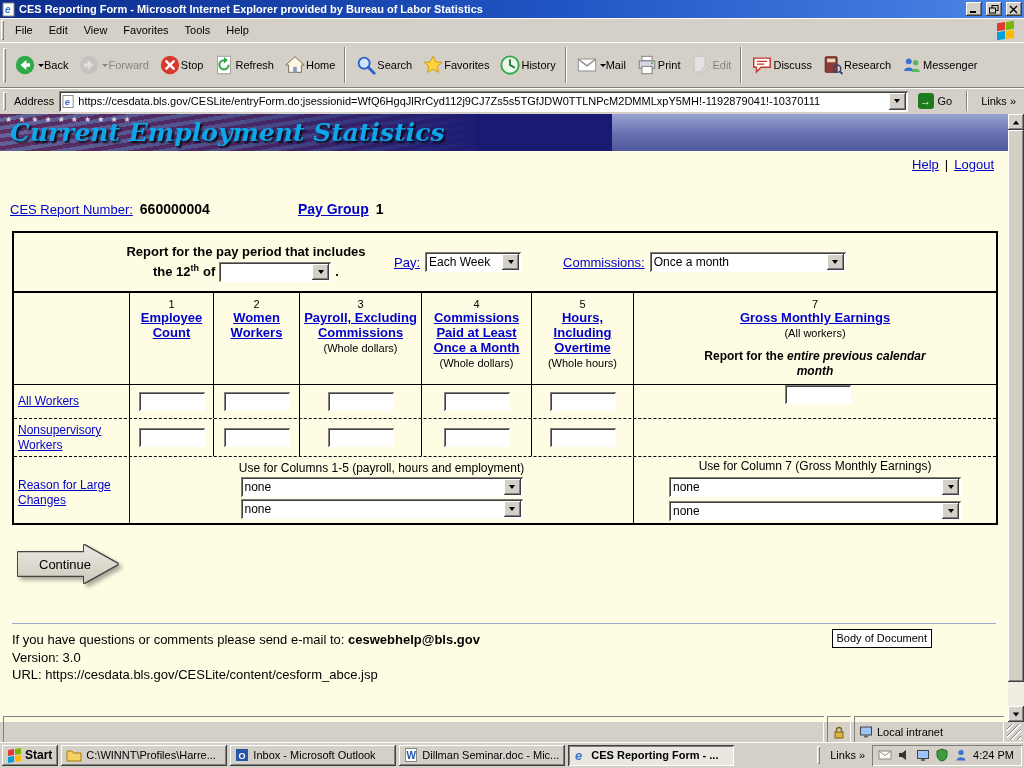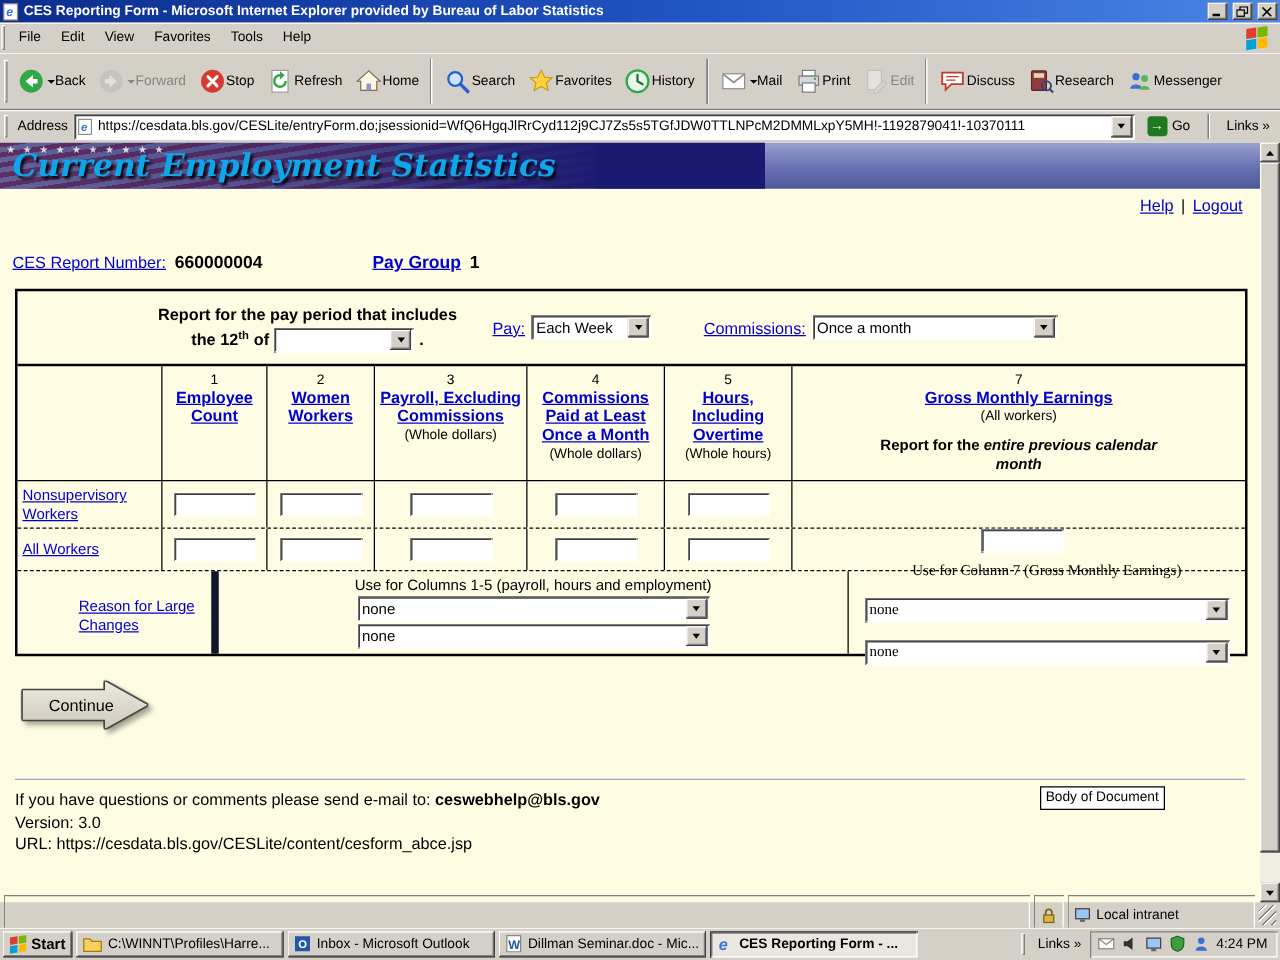--- a/index.html
+++ b/index.html
@@ -110,23 +110,23 @@
 
   .ft-row { display:flex; border-bottom:1px dashed #000; }
   .r1{height:34px}.r2{height:38px}
   .ft-row .ft-cell { justify-content:center; padding:0; }
   .lab { align-items:flex-start !important; justify-content:center; padding-left:4px !important; text-align:left; font-size:12px; line-height:1.2; }
   .cell-input { width:66px; height:19px; border:none; background:#fff; font:12px "Liberation Sans",sans-serif; padding:0 3px;
     box-shadow: inset 1px 1px #808080, inset -1px -1px #ffffff, inset 2px 2px #404040; }
   .c7cell { align-items:flex-start !important; padding-left:6px !important; }
 
   .ft-reason { display:flex; height:66px; }
-  .ft-reason .lab { border-right:6px solid #0f172a; display:flex; flex-direction:column;margin-left:45px; }
+  .ft-reason .lab { border-right:1px solid #0f172a; display:flex; flex-direction:column; }
   .reason-merged { width:504px; border-right:1px solid #000; display:flex; flex-direction:column; align-items:center; justify-content:center; gap:2px; font-size:12px; }
-  .reason-col7 { flex:1; display:flex; flex-direction:column; align-items:center; justify-content:center; gap:14px; font-size:12px;font-family:Liberation Serif, serif; }
+  .reason-col7 { flex:1; display:flex; flex-direction:column; align-items:center; justify-content:center; gap:4px; font-size:12px; }
 
   .continue-wrap { margin:20px 0 0 18px; width:100px; height:38px;
     filter: drop-shadow(1px 0 0 #444) drop-shadow(-1px 0 0 #444) drop-shadow(0 1px 0 #444) drop-shadow(0 -1px 0 #444) drop-shadow(3px 3px 2px rgba(0,0,0,.35)); }
   .continue-btn { width:100%; height:100%; background:linear-gradient(180deg,#ece8e0,#cfcabe);
     clip-path:polygon(0 19%,66% 19%,66% 0,100% 50%,66% 100%,66% 81%,0 81%);
     display:flex; align-items:center; padding-left:21px; font-size:13px; }
 
   .rule { margin:40px 12px 0; border-top:1px solid #9aaac8; }
   .footer { position:relative; padding:7px 12px 0; font-size:13px; line-height:1.35; }
   .email { color:#000000; font-weight:bold; text-decoration:none; }
@@ -471,64 +471,64 @@
             <span class="h-note">(Whole hours)</span>
           </div>
           <div class="ft-cell w-c7">
             <span class="h-num">7</span>
             <span class="h-title link">Gross Monthly Earnings</span>
             <span class="h-note">(All workers)</span>
             <span class="h-sub"><span>Report for the </span><span class="em">entire previous calendar month</span></span>
           </div>
         </div>
 
+        <div class="ft-row r1">
+          <div class="ft-cell w-label lab">
+            <span class="link">All Workers</span>
+          </div>
+          <div class="ft-cell w-c1">
+              <input class="cell-input" style="">
+            </div>
+          <div class="ft-cell w-c2">
+              <input class="cell-input" style="">
+            </div>
+          <div class="ft-cell w-c3">
+              <input class="cell-input" style="">
+            </div>
+          <div class="ft-cell w-c4">
+              <input class="cell-input" style="">
+            </div>
+          <div class="ft-cell w-c5">
+              <input class="cell-input" style="">
+            </div>
+          <div class="ft-cell w-c7 c7cell" style="flex-direction:row;">
+              <input class="cell-input" style="">
+            </div>
+        </div>
+
         <div class="ft-row r2">
           <div class="ft-cell w-label lab">
             <span class="link">Nonsupervisory Workers</span>
           </div>
           <div class="ft-cell w-c1">
               <input class="cell-input" style="">
             </div>
           <div class="ft-cell w-c2">
               <input class="cell-input" style="">
             </div>
           <div class="ft-cell w-c3">
               <input class="cell-input" style="">
             </div>
           <div class="ft-cell w-c4">
               <input class="cell-input" style="">
             </div>
           <div class="ft-cell w-c5">
               <input class="cell-input" style="">
             </div>
           <div class="ft-cell w-c7"></div>
-        </div>
-
-        <div class="ft-row r1">
-          <div class="ft-cell w-label lab">
-            <span class="link">All Workers</span>
-          </div>
-          <div class="ft-cell w-c1">
-              <input class="cell-input" style="">
-            </div>
-          <div class="ft-cell w-c2">
-              <input class="cell-input" style="">
-            </div>
-          <div class="ft-cell w-c3">
-              <input class="cell-input" style="">
-            </div>
-          <div class="ft-cell w-c4">
-              <input class="cell-input" style="">
-            </div>
-          <div class="ft-cell w-c5">
-              <input class="cell-input" style="">
-            </div>
-          <div class="ft-cell w-c7 c7cell" style="flex-direction:row;">
-              <input class="cell-input" style="">
-            </div>
         </div>
 
         <div class="ft-reason">
           <div class="ft-cell w-label lab">
             <span class="link">Reason for Large Changes</span>
           </div>
           <div class="reason-merged">
             <span>Use for Columns 1-5 (payroll, hours and employment)</span>
             <span class="w2k-select sel-wl">
               <span class="val">none</span>

